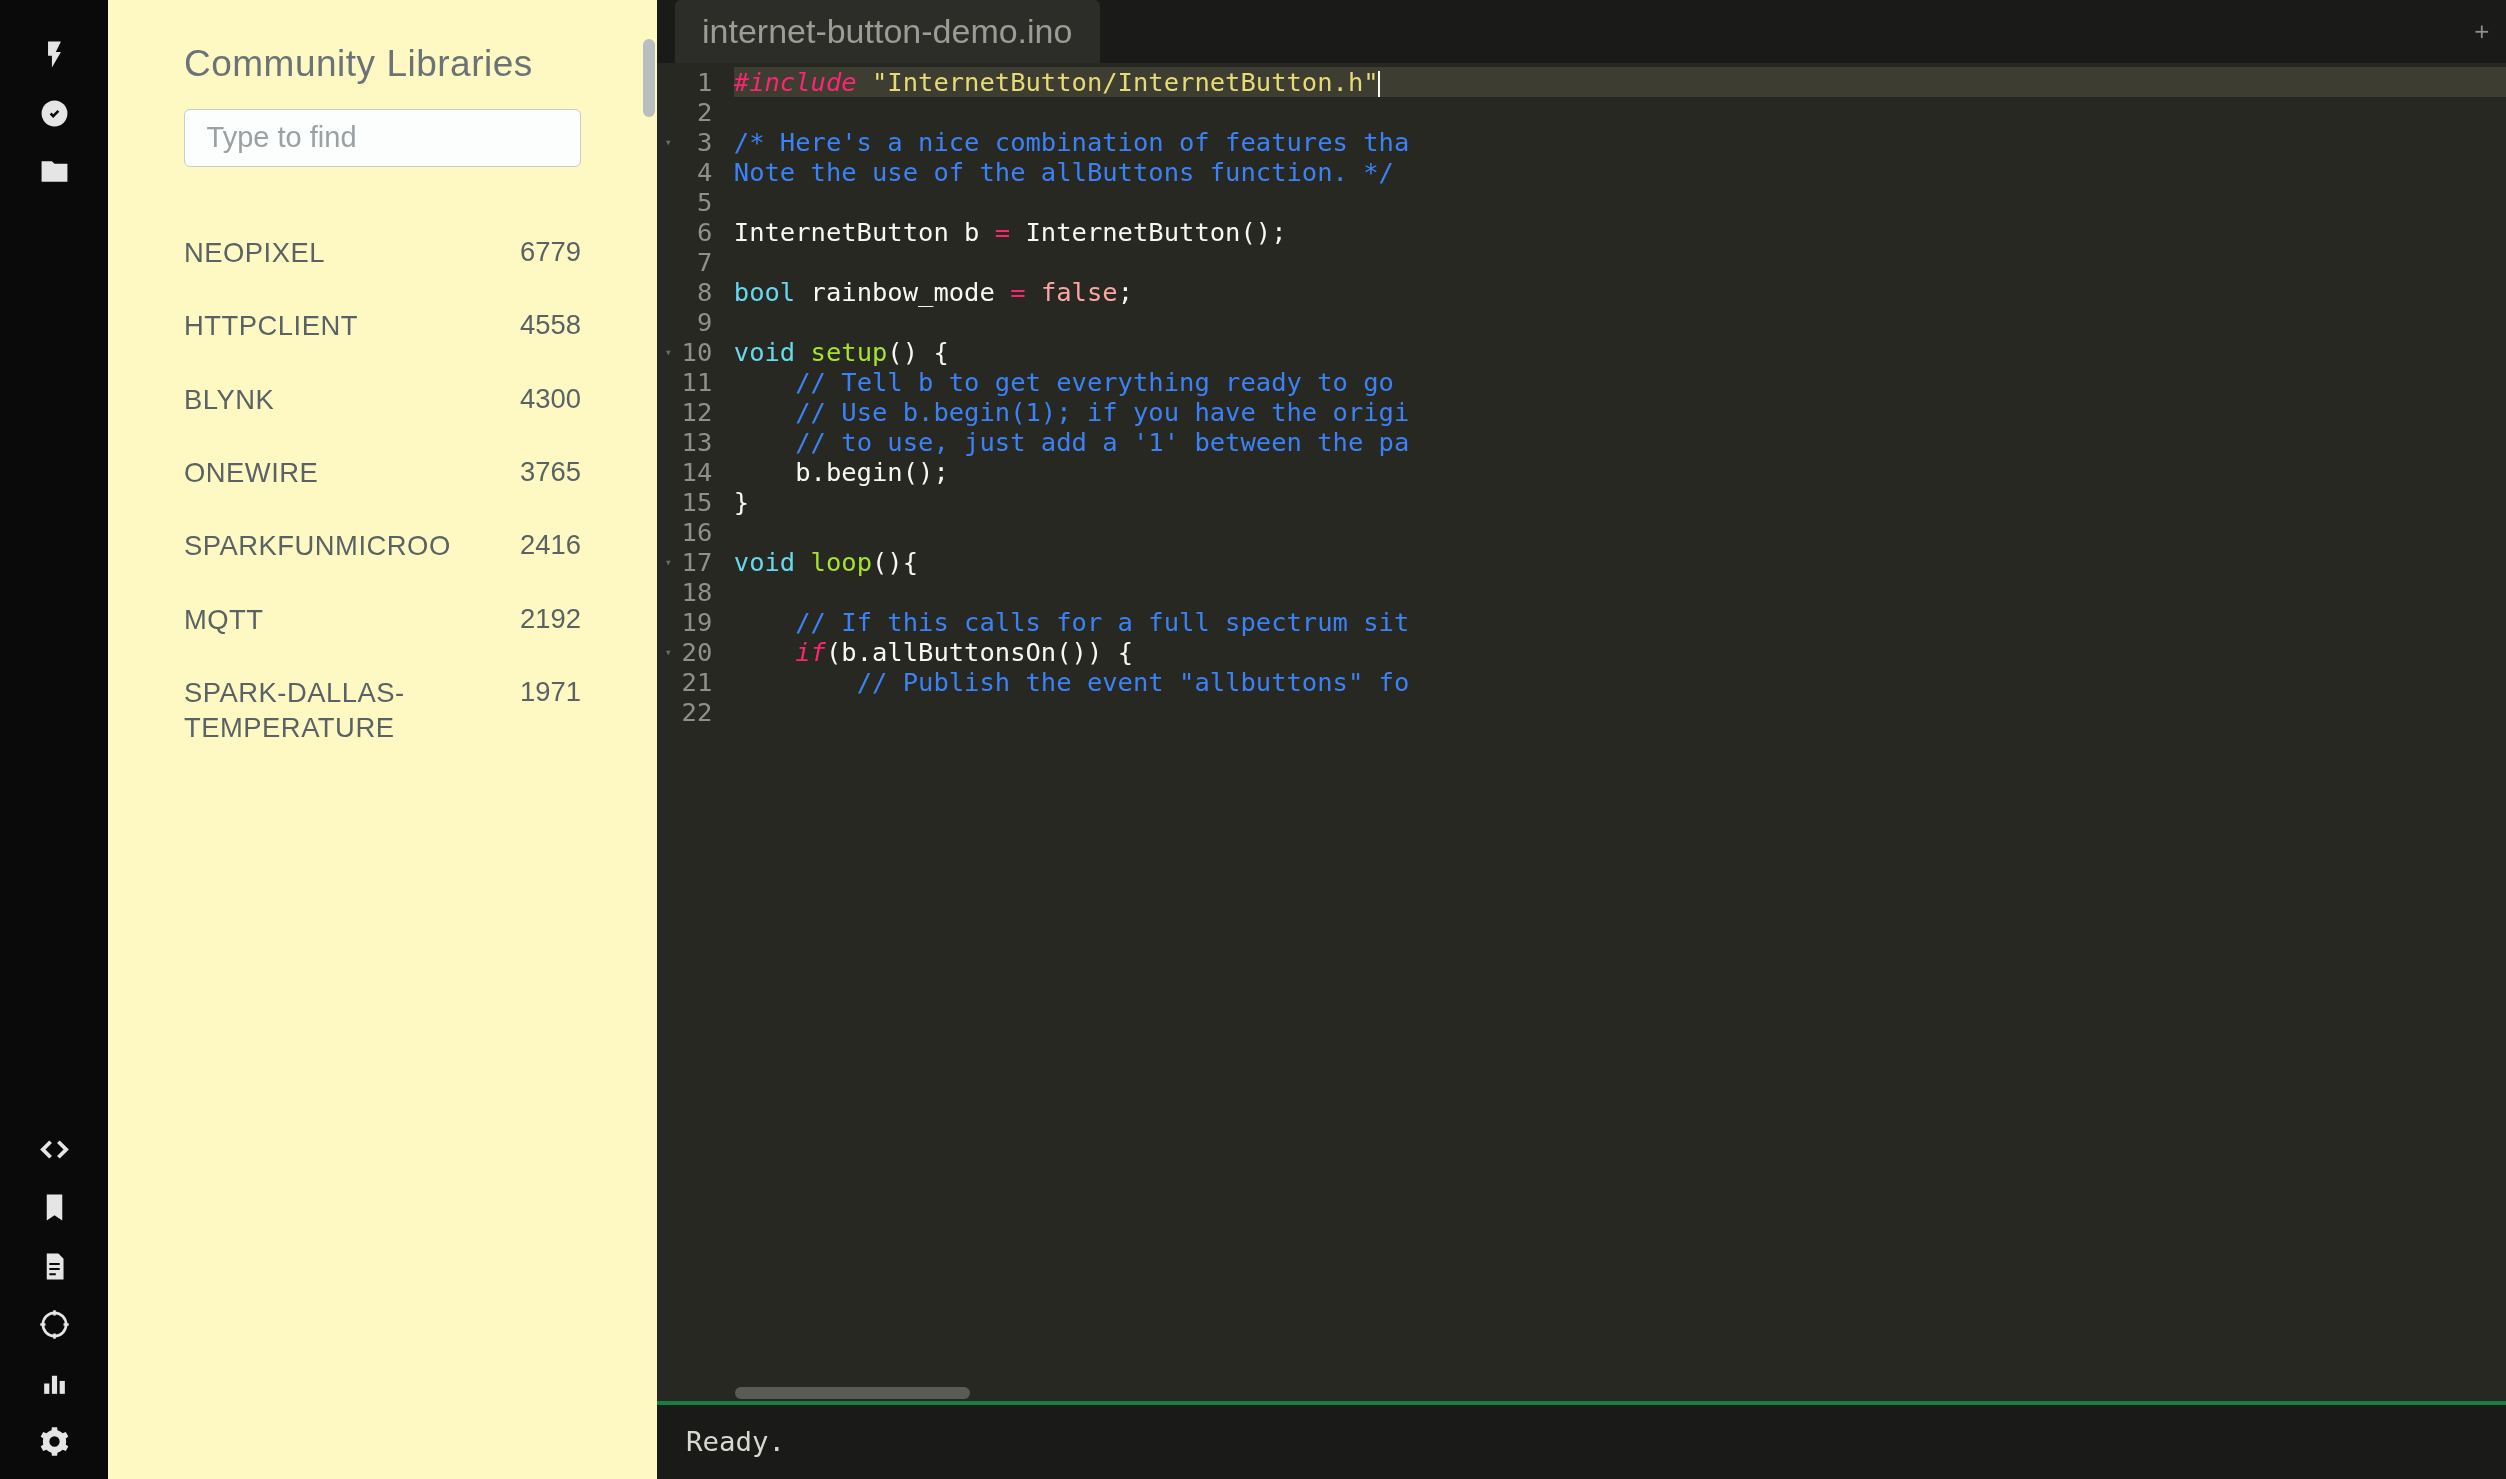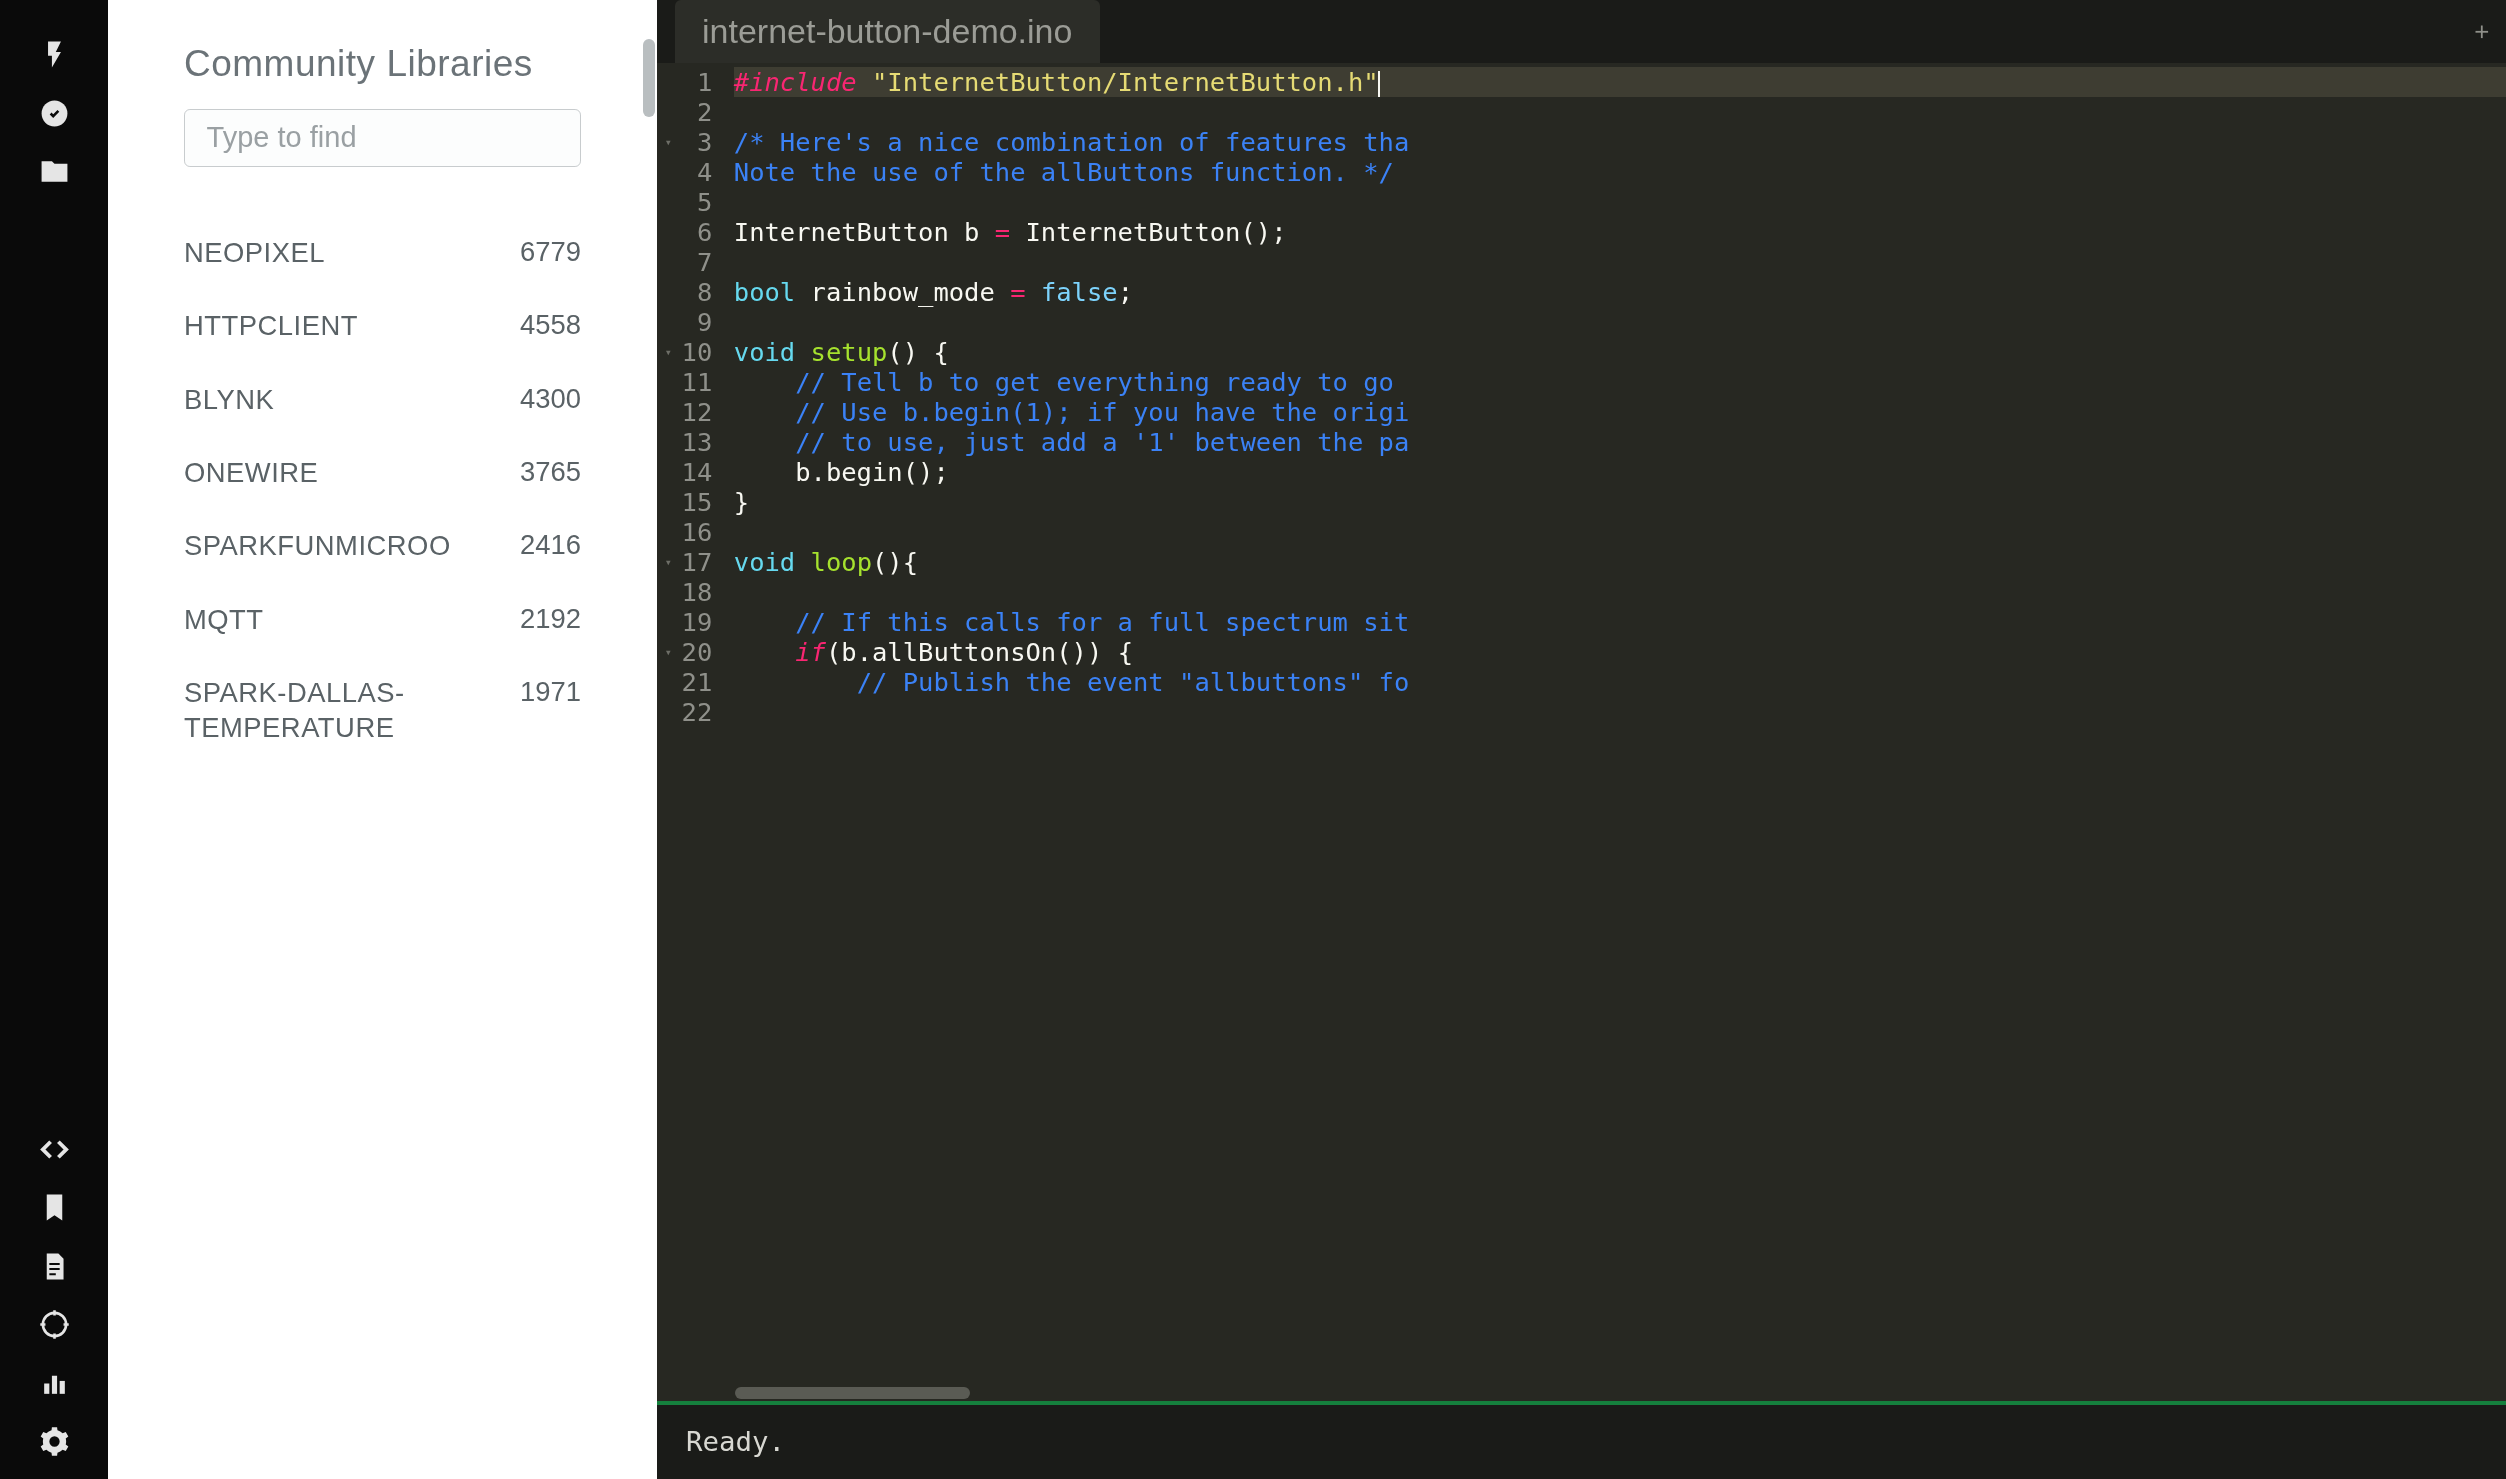--- a/index.html
+++ b/index.html
@@ -22,21 +22,21 @@
     width: 35px; height: 35px;
     color: #e5e5e5;
     display: flex; align-items: center; justify-content: center;
     cursor: pointer;
   }
   .rail-icon svg { width: 31px; height: 31px; }
 
   
   .sidebar {
     width: 549px;
-    background: #ffffff;
+    background: #fef9c3;
     padding: 43px 76px 0 76px;
     flex-shrink: 0;
     color: #555;
     position: relative;
     overflow: hidden;
   }
   .sidebar h1 {
     font-weight: 300;
     font-size: 37px;
     color: #6b7378;
@@ -172,21 +172,21 @@
     vertical-align: text-bottom;
     margin-left: -1px;
   }
 
   .tok-pre   { color: #f92672; font-style: italic; }
   .tok-str   { color: #e6db74; }
   .tok-com   { color: #3b82f6; }
   .tok-type  { color: #66d9ef; }
   .tok-op    { color: #f92672; }
   .tok-kw    { color: #f92672; font-style: italic; }
-  .tok-const { color: #7dd3fc; }
+  .tok-const { color: #fca5a5; }
   .tok-fn    { color: #a6e22e; }
 
   .hscroll {
     position: absolute;
     bottom: 2px;
     left: 78px;
     height: 11.8px;
     width: 235px;
     background: #5a5b54;
     border-radius: 5.9px;

